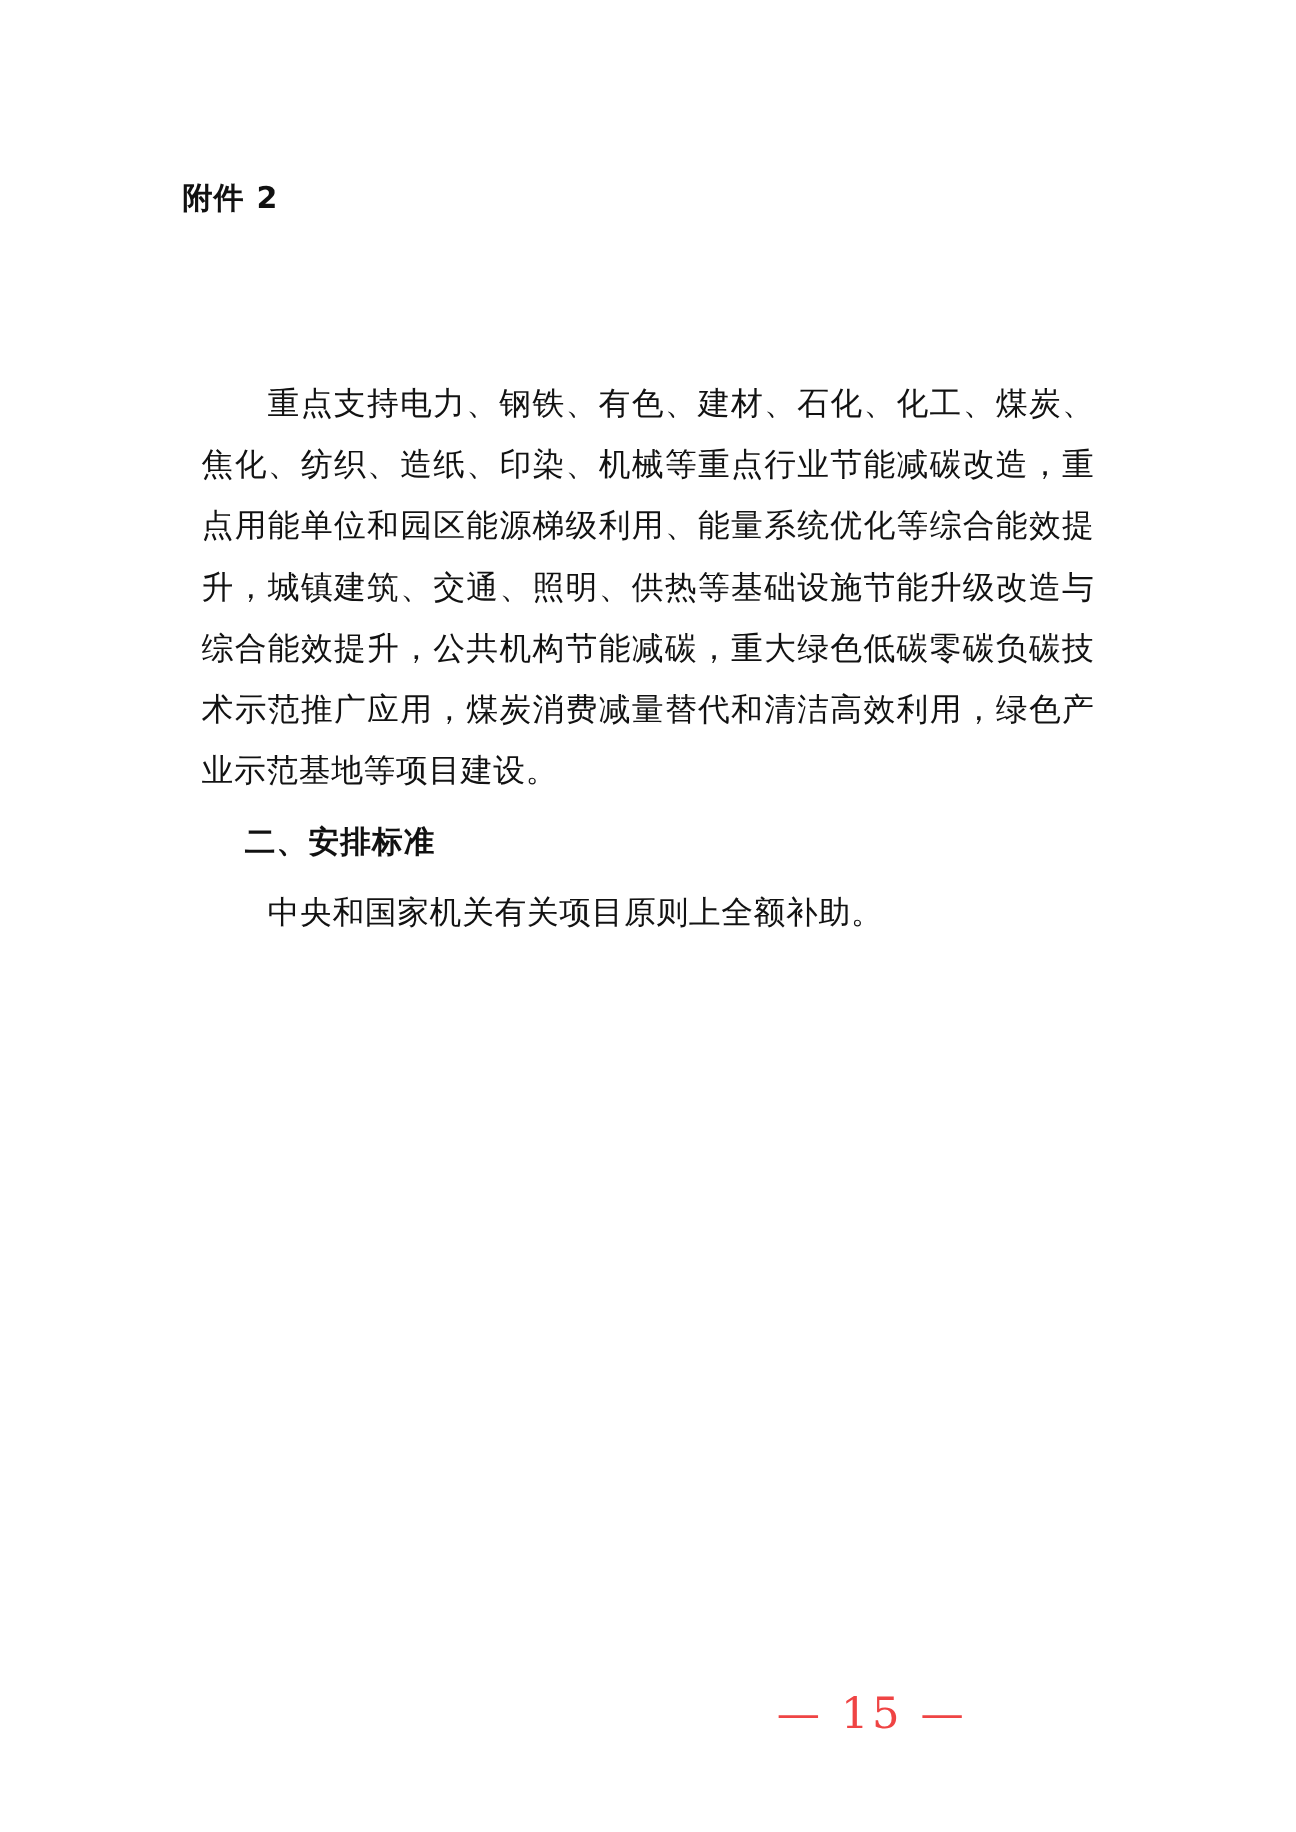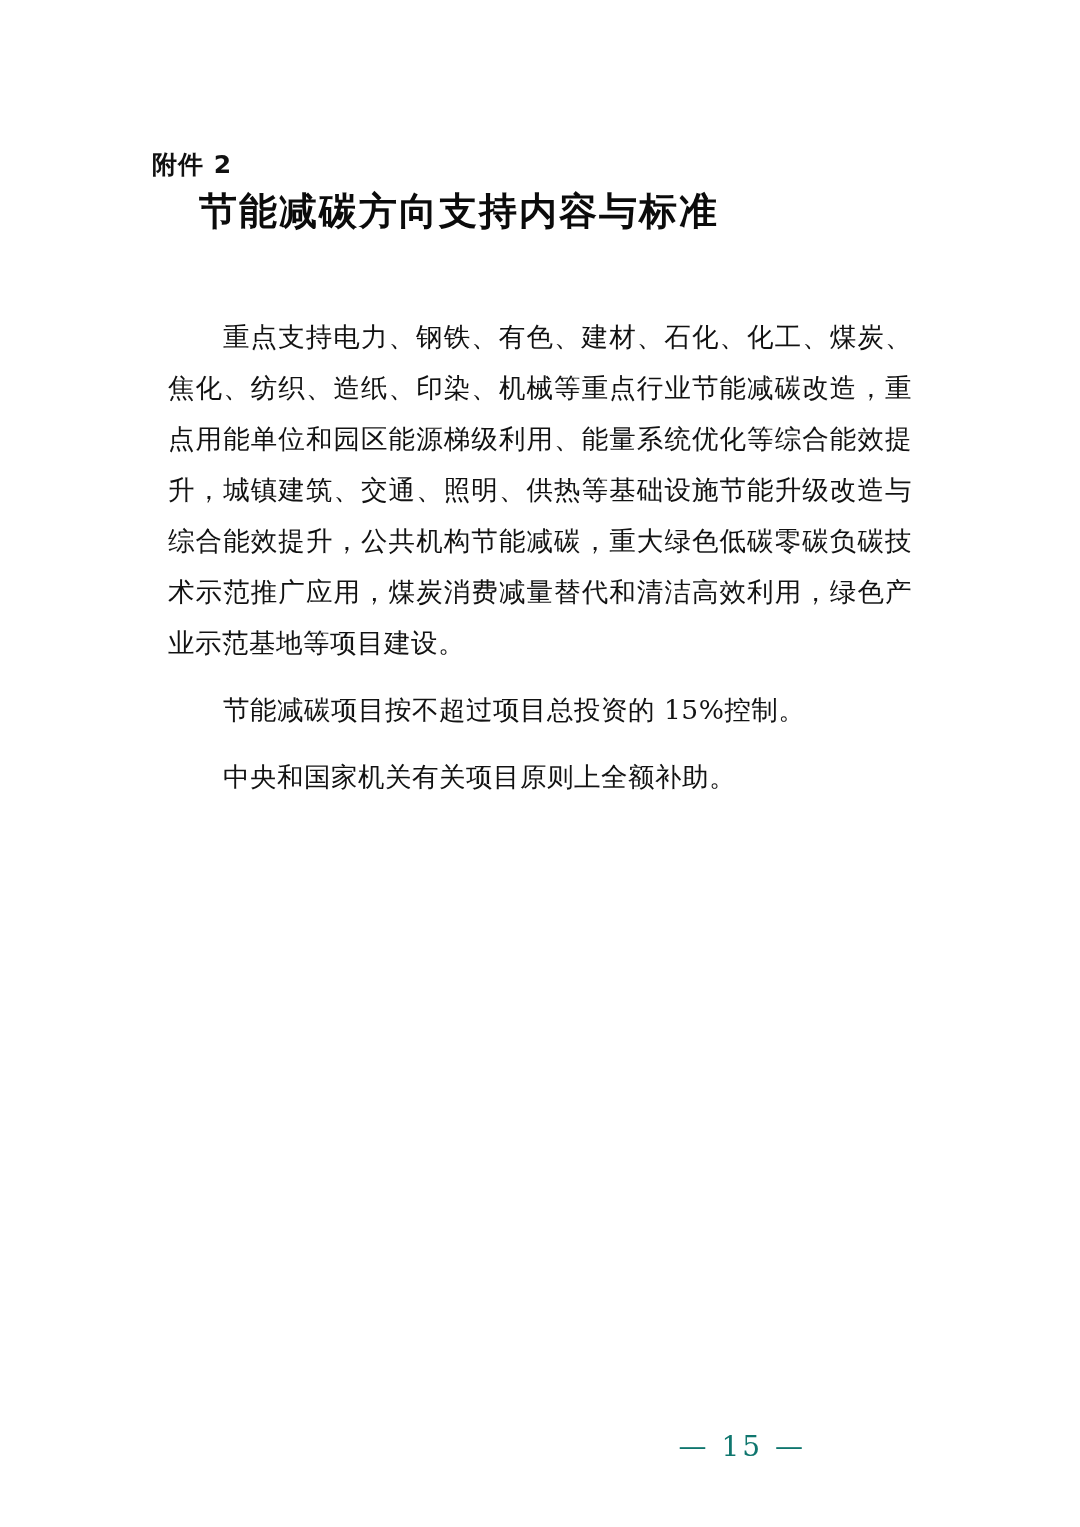--- a/index.html
+++ b/index.html
@@ -72,43 +72,42 @@
   }
   .gap-after-para {
     margin-bottom: 16px;
   }
   .gap-before-heading {
     margin-top: 16px;
   }
   .page-number {
     position: absolute;
     right: 112px;
-    bottom: 64px;
+    bottom: 78px;
     font-family: "DejaVu Serif", "Liberation Serif", serif;
-    font-size: 28px;
+    font-size: 36px;
     letter-spacing: 3px;
-    color: #0f766e;
+    color: #ef4444;
   }
 </style>
 </head>
 <body>
 
 <div class="page">
 
   <div class="attachment-label">附件 2</div>
 
-  <div class="doc-title">节能减碳方向支持内容与标准</div>
 
   <div class="content">
 
 
     <p class="body-paragraph gap-after-para">重点支持电力、钢铁、有色、建材、石化、化工、煤炭、焦化、纺织、造纸、印染、机械等重点行业节能减碳改造，重点用能单位和园区能源梯级利用、能量系统优化等综合能效提升，城镇建筑、交通、照明、供热等基础设施节能升级改造与综合能效提升，公共机构节能减碳，重大绿色低碳零碳负碳技术示范推广应用，煤炭消费减量替代和清洁高效利用，绿色产业示范基地等项目建设。</p>
 
+    <h2 class="section-heading gap-before-heading">二、安排标准</h2>
 
-    <p class="body-paragraph">节能减碳项目按不超过项目总投资的 15%控制。</p>
 
     <p class="body-paragraph">中央和国家机关有关项目原则上全额补助。</p>
 
   </div>
 
   <div class="page-number">— 15 —</div>
 
 </div>
 
 </body></html>

